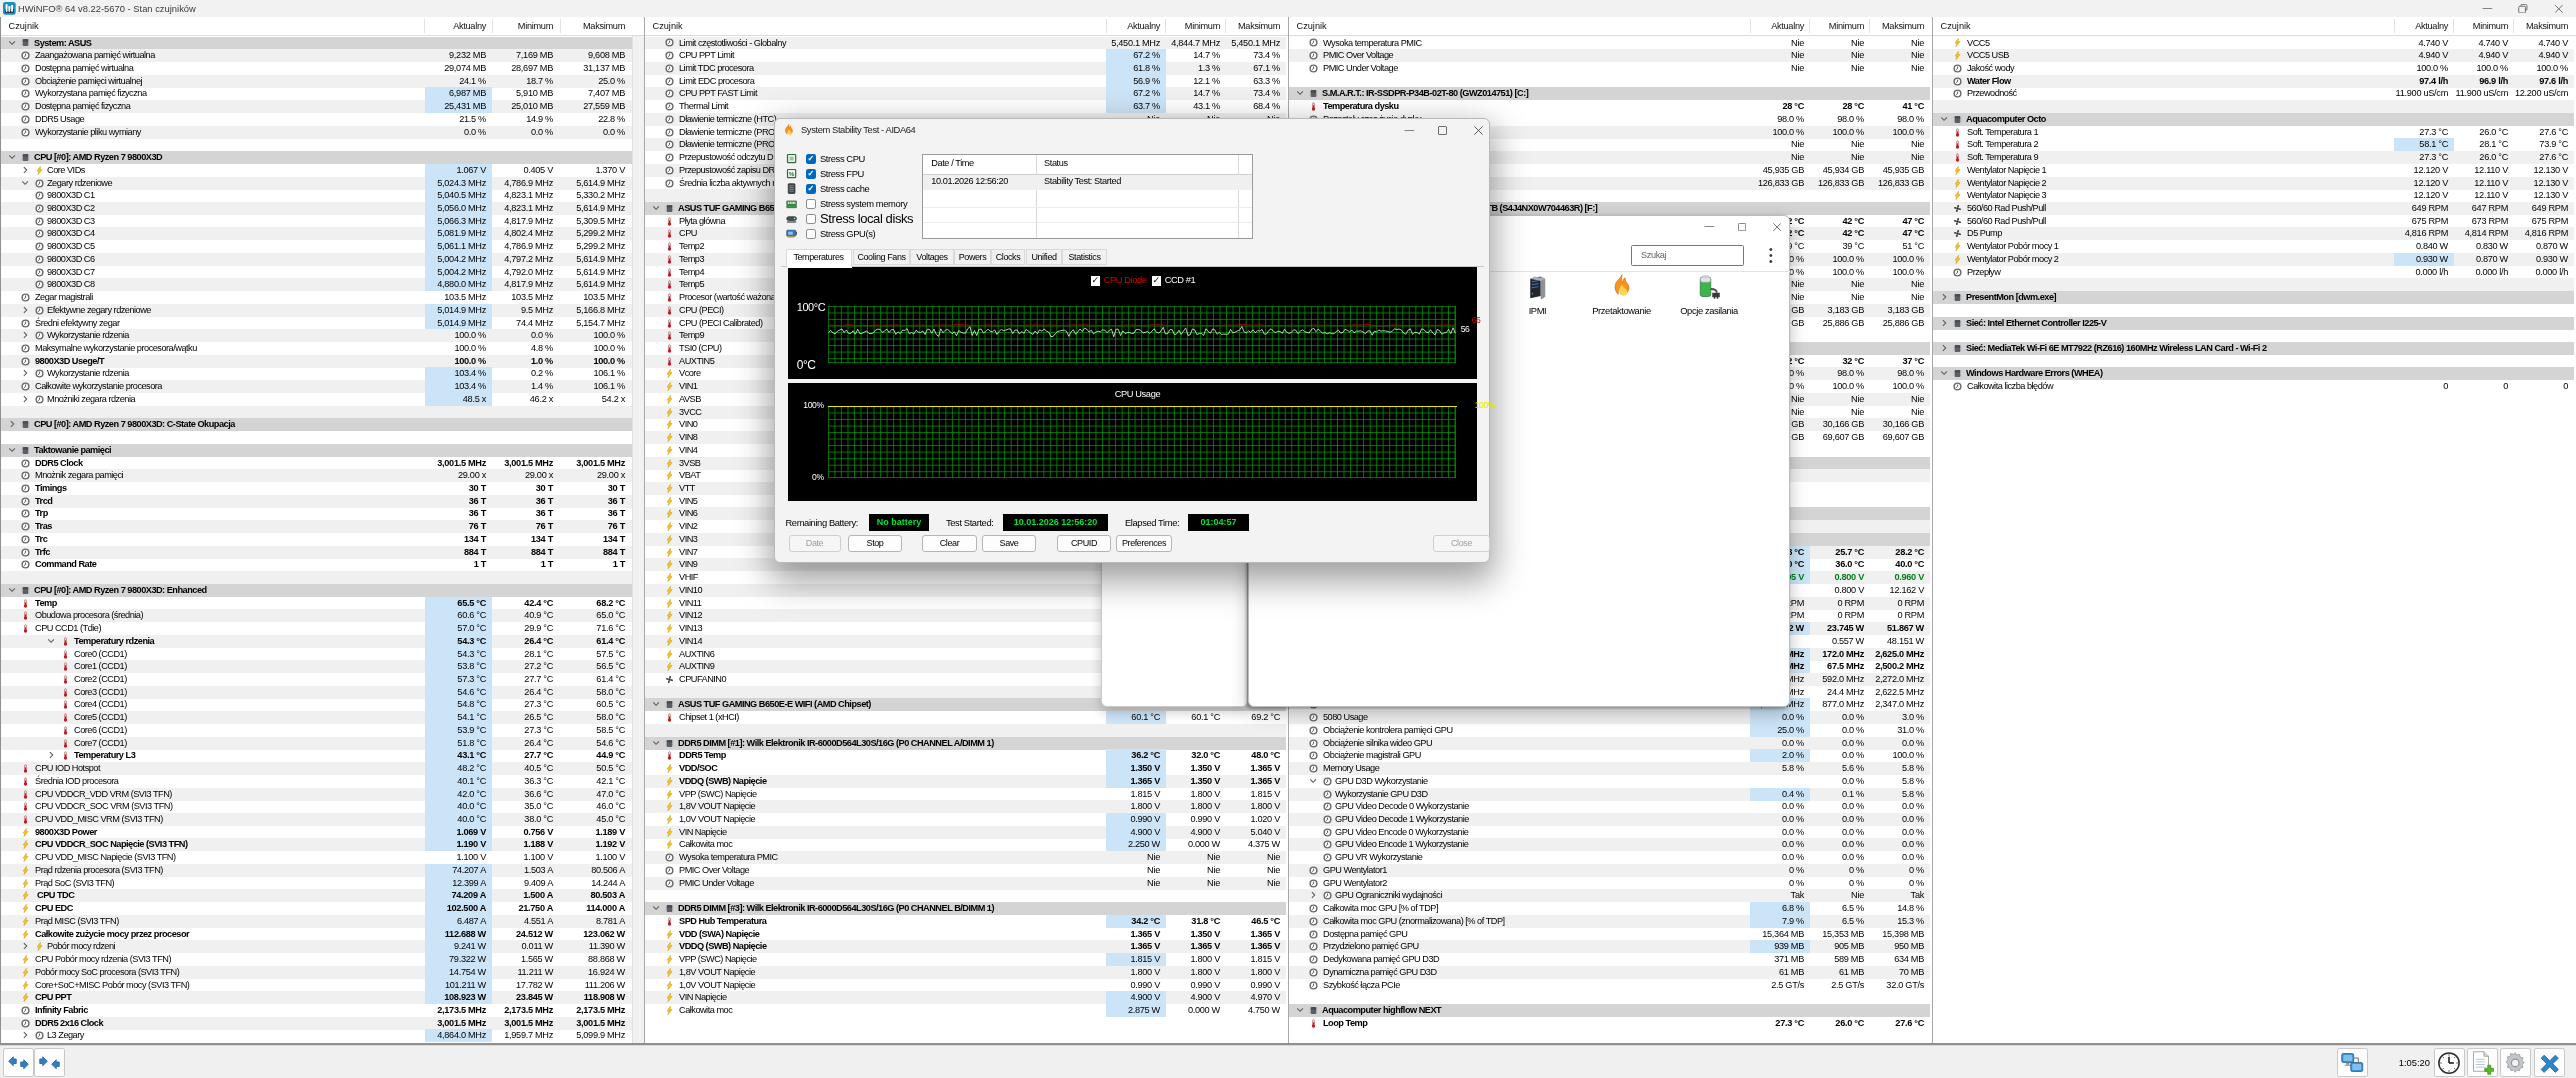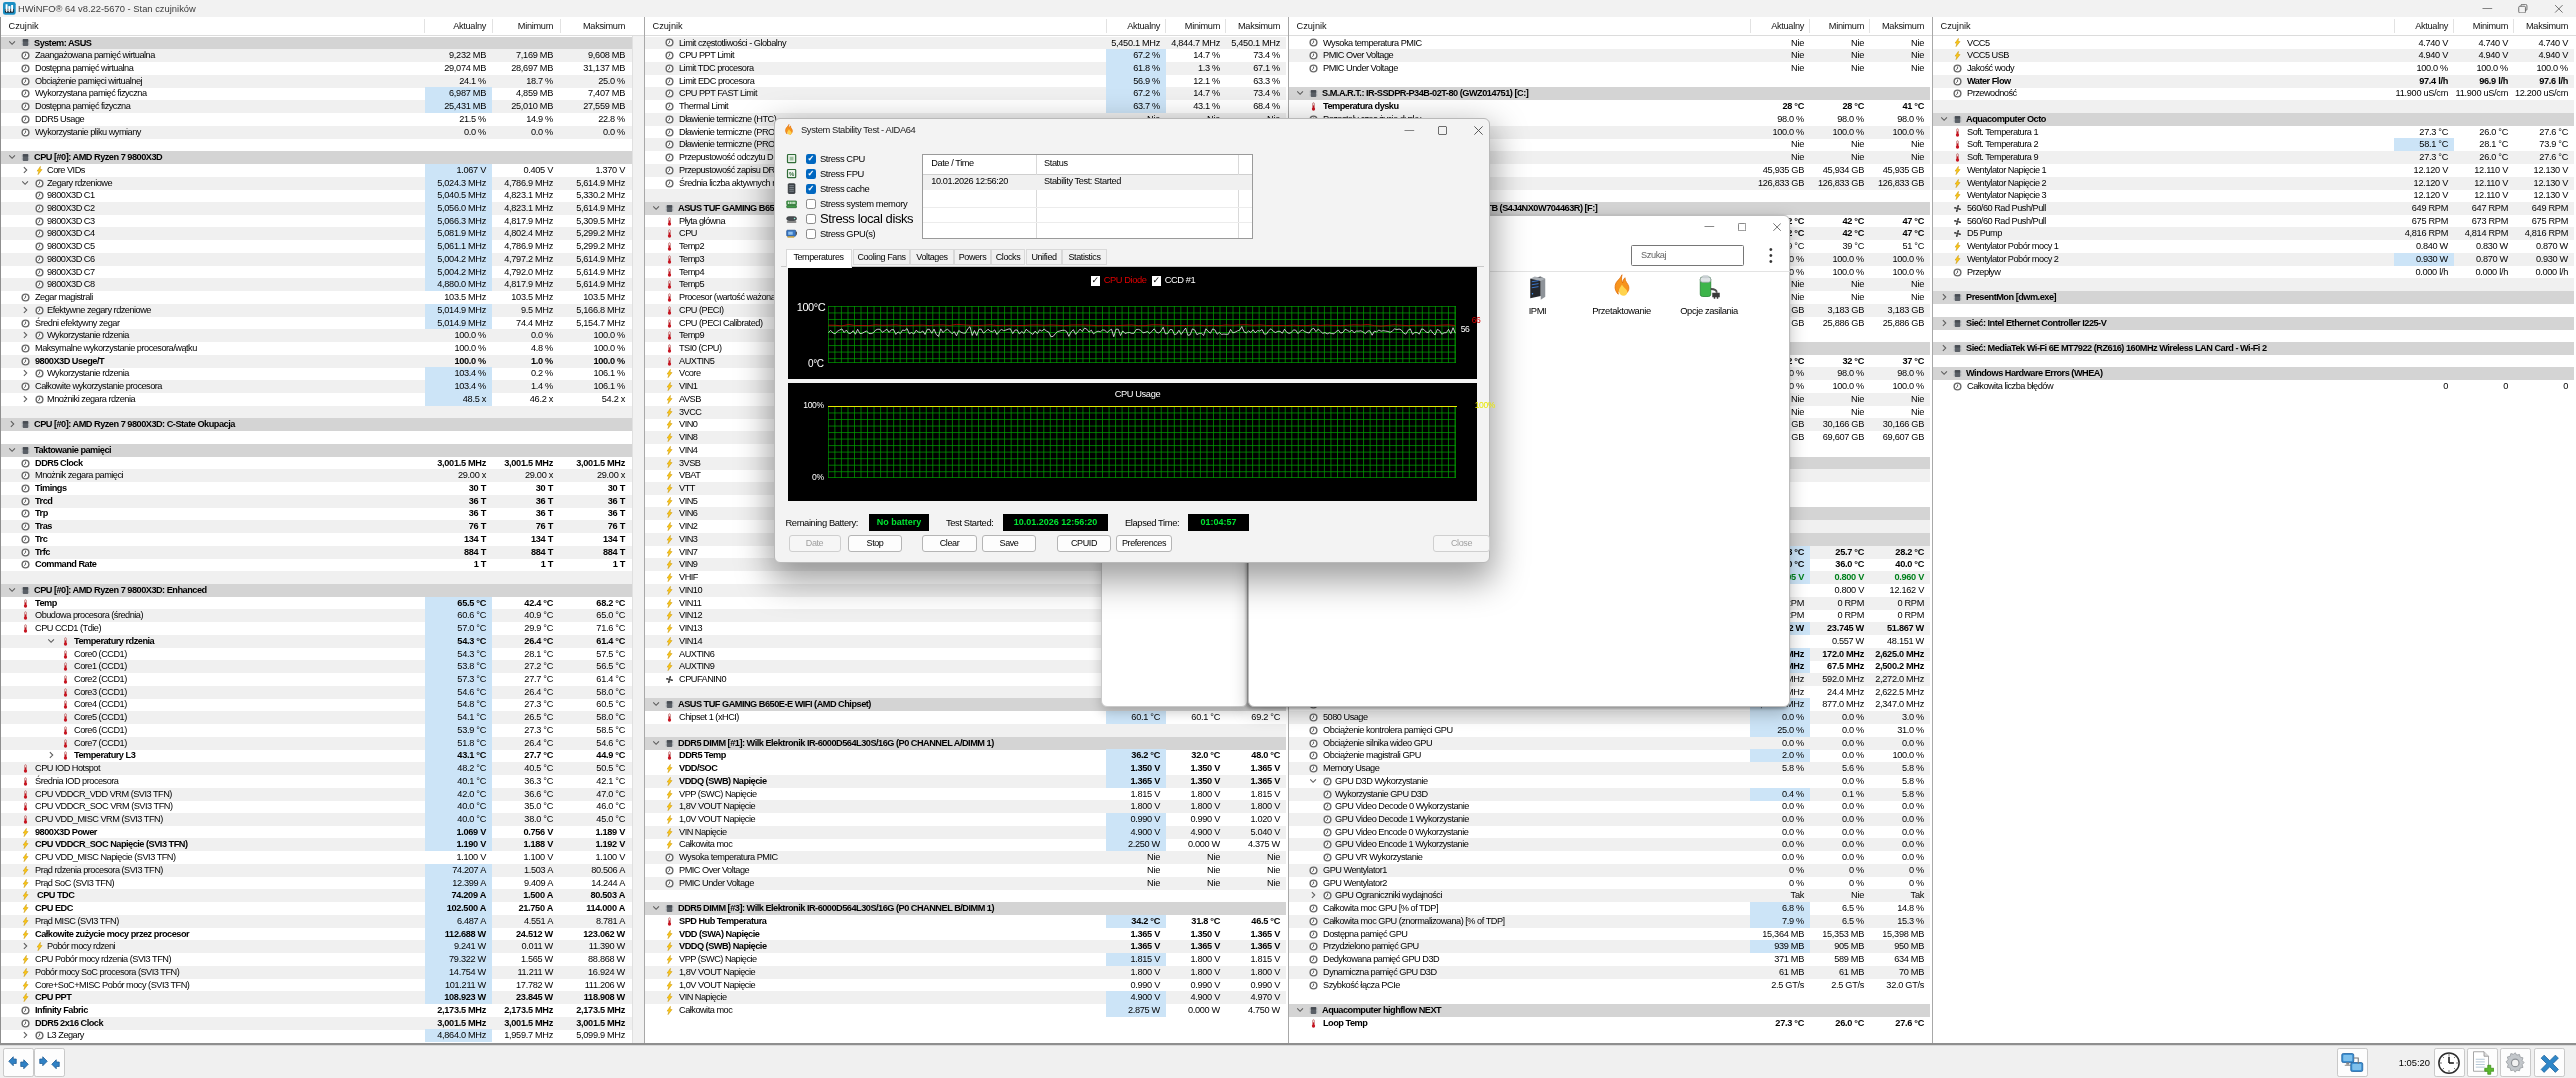--- a/index.html
+++ b/index.html
@@ -150,21 +150,21 @@
         <span class="v a">24.1 %</span>
         <span class="v m">18.7 %</span>
         <span class="v x">25.0 %</span>
       </div>
       <div class="r " style="top:70px">
         <svg class="ic " style="left:20px" viewBox="0 0 12 12" width="9" height="9">
           <use href="#clk"></use>
         </svg>
         <span class="lb" style="left:34px">Wykorzystana pamięć fizyczna</span>
         <span class="v a bl">6,987 MB</span>
-        <span class="v m">4,859 MB</span>
+        <span class="v m">5,910 MB</span>
         <span class="v x">7,407 MB</span>
       </div>
       <div class="r rg" style="top:83px">
         <svg class="ic " style="left:20px" viewBox="0 0 12 12" width="9" height="9">
           <use href="#clk"></use>
         </svg>
         <span class="lb" style="left:34px">Dostępna pamięć fizyczna</span>
         <span class="v a bl">25,431 MB</span>
         <span class="v m">25,010 MB</span>
         <span class="v x">27,559 MB</span>
@@ -2557,21 +2557,21 @@
     <div class="tab" style="left:251px;width:34px">Unified</div>
     <div class="tab" style="left:287px;width:43px">Statistics</div>
     <div class="abs" style="left:12.7px;top:148px;width:689px;height:112px;background:#000">
       <div class="abs" style="left:40px;top:39px;width:628px;height:57px">
         <svg class="abs" style="left:0;top:0" width="628" height="57" viewBox="0 0 839 76">
           <path d="M0.5 0V76 M9.2 0V76 M17.9 0V76 M26.7 0V76 M35.4 0V76 M44.1 0V76 M52.8 0V76 M61.5 0V76 M70.3 0V76 M79.0 0V76 M87.7 0V76 M96.4 0V76 M105.1 0V76 M113.9 0V76 M122.6 0V76 M131.3 0V76 M140.0 0V76 M148.7 0V76 M157.5 0V76 M166.2 0V76 M174.9 0V76 M183.6 0V76 M192.3 0V76 M201.1 0V76 M209.8 0V76 M218.5 0V76 M227.2 0V76 M235.9 0V76 M244.7 0V76 M253.4 0V76 M262.1 0V76 M270.8 0V76 M279.5 0V76 M288.3 0V76 M297.0 0V76 M305.7 0V76 M314.4 0V76 M323.1 0V76 M331.9 0V76 M340.6 0V76 M349.3 0V76 M358.0 0V76 M366.7 0V76 M375.5 0V76 M384.2 0V76 M392.9 0V76 M401.6 0V76 M410.3 0V76 M419.1 0V76 M427.8 0V76 M436.5 0V76 M445.2 0V76 M453.9 0V76 M462.7 0V76 M471.4 0V76 M480.1 0V76 M488.8 0V76 M497.5 0V76 M506.3 0V76 M515.0 0V76 M523.7 0V76 M532.4 0V76 M541.1 0V76 M549.9 0V76 M558.6 0V76 M567.3 0V76 M576.0 0V76 M584.7 0V76 M593.5 0V76 M602.2 0V76 M610.9 0V76 M619.6 0V76 M628.3 0V76 M637.1 0V76 M645.8 0V76 M654.5 0V76 M663.2 0V76 M671.9 0V76 M680.7 0V76 M689.4 0V76 M698.1 0V76 M706.8 0V76 M715.5 0V76 M724.3 0V76 M733.0 0V76 M741.7 0V76 M750.4 0V76 M759.1 0V76 M767.9 0V76 M776.6 0V76 M785.3 0V76 M794.0 0V76 M802.7 0V76 M811.5 0V76 M820.2 0V76 M828.9 0V76 M837.6 0V76 M838.5 0V76" stroke="#009d00" stroke-width="1" fill="none"></path>
           <path d="M0 0.5H839 M0 9.2H839 M0 17.9H839 M0 26.7H839 M0 35.4H839 M0 44.1H839 M0 52.8H839 M0 61.5H839 M0 70.3H839 M0 75.5H839" stroke="#009d00" stroke-width="1" fill="none"></path>
         </svg>
       </div>
       <span class="abs" style="left:9px;top:34px;width:27px;color:#fff;font-size:11px;text-align:center">100°C</span>
-      <span class="abs" style="left:9px;top:91px;width:27px;color:#fff;font-size:10px;text-align:right">0°C</span>
+      <span class="abs" style="left:9px;top:91px;width:27px;color:#fff;font-size:12px;">0°C</span>
       <div class="abs" style="left:303px;top:9px;width:9.7px;height:9.7px;background:#fff">
         <span style="position:absolute;left:0.7px;top:-1.5px;color:#000;font-size:9px">✓</span>
       </div>
       <span class="abs" style="left:316px;top:8.2px;color:#e00000;font-size:9.3px">CPU Diode</span>
       <div class="abs" style="left:364px;top:9px;width:9.7px;height:9.7px;background:#fff">
         <span style="position:absolute;left:0.7px;top:-1.5px;color:#000;font-size:9px">✓</span>
       </div>
       <span class="abs" style="left:377px;top:8.2px;color:#fff;font-size:9.3px">CCD #1</span>
       <svg class="abs" style="left:0;top:0" width="689" height="112" viewBox="0 0 920 149">
         <polyline points="54,77.4 63,77.5 72,78.4 81,76.5 90,77.8 99,77.8 108,78.1 117,76.9 126,77.6 135,77.4 144,76.9 153,78.0 162,78.0 171,77.5 180,77.3 189,78.0 198,77.1 207,77.1 216,77.8 225,76.3 234,76.9 243,77.5 252,77.8 261,77.5 270,76.9 279,77.8 288,77.6 297,77.5 306,77.8 315,77.8 324,77.2 333,77.1 342,77.6 351,77.1 360,77.5 369,78.2 378,77.2 387,77.1 396,77.1 405,77.5 414,78.2 423,77.8 432,78.0 441,78.0 450,77.5 459,77.1 468,78.1 477,78.0 486,76.9 495,76.9 504,77.6 513,78.2 522,77.9 531,77.9 540,77.5 549,77.4 558,78.2 567,77.7 576,78.1 585,77.1 594,77.7 603,77.0 612,76.8 621,77.6 630,77.1 639,77.8 648,78.0 657,77.9 666,77.9 675,77.4 684,77.9 693,78.0 702,77.0 711,77.8 720,77.2 729,77.8 738,78.1 747,77.5 756,76.9 765,77.3 774,76.5 783,78.0 792,78.6 801,77.7 810,76.9 819,77.5 828,78.1 837,77.6 846,77.5 855,77.3 864,77.9 873,77.3 882,77.0 891,77.9" fill="none" stroke="#dd0000" stroke-width="1"></polyline>

